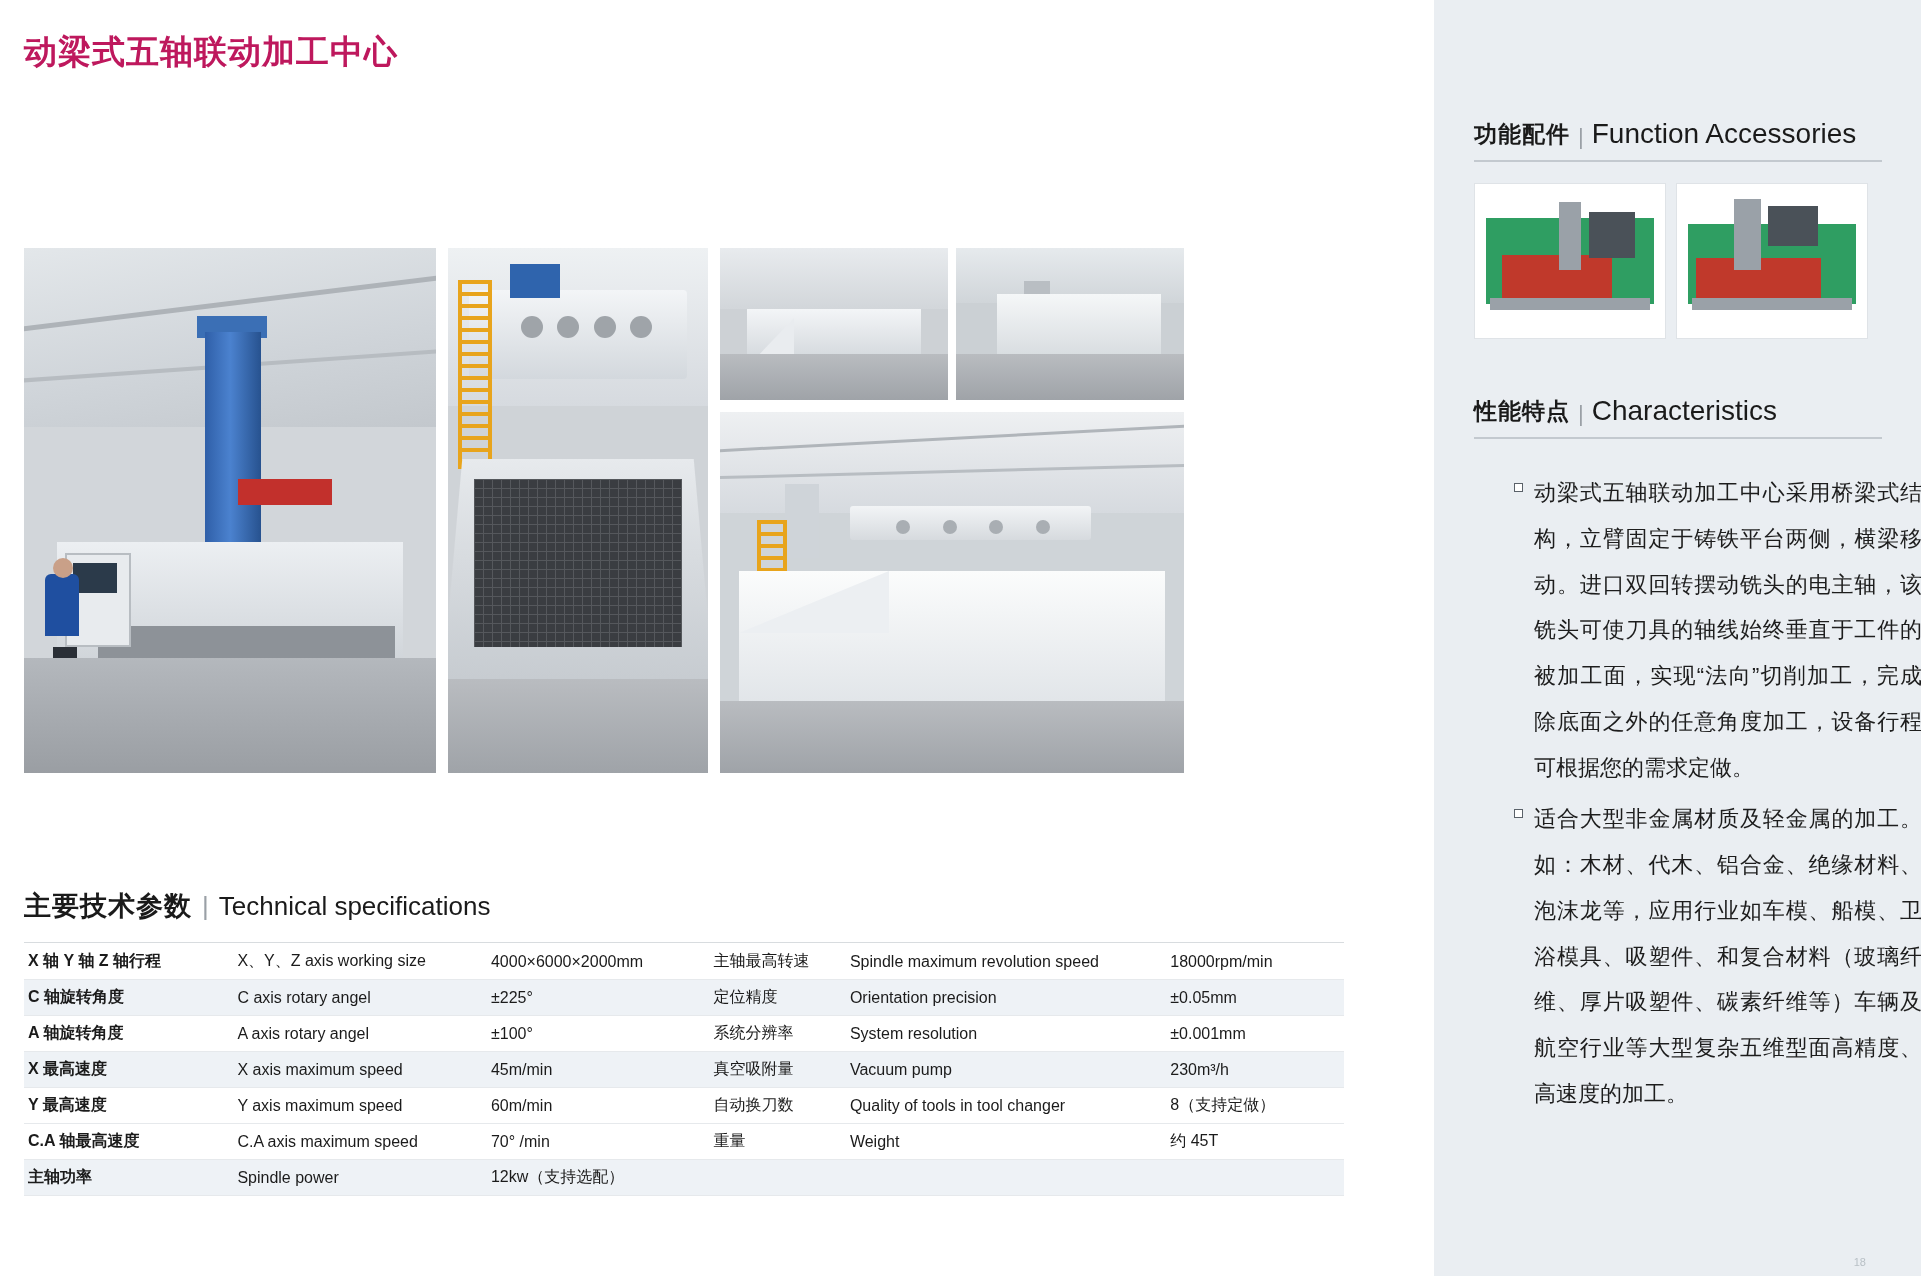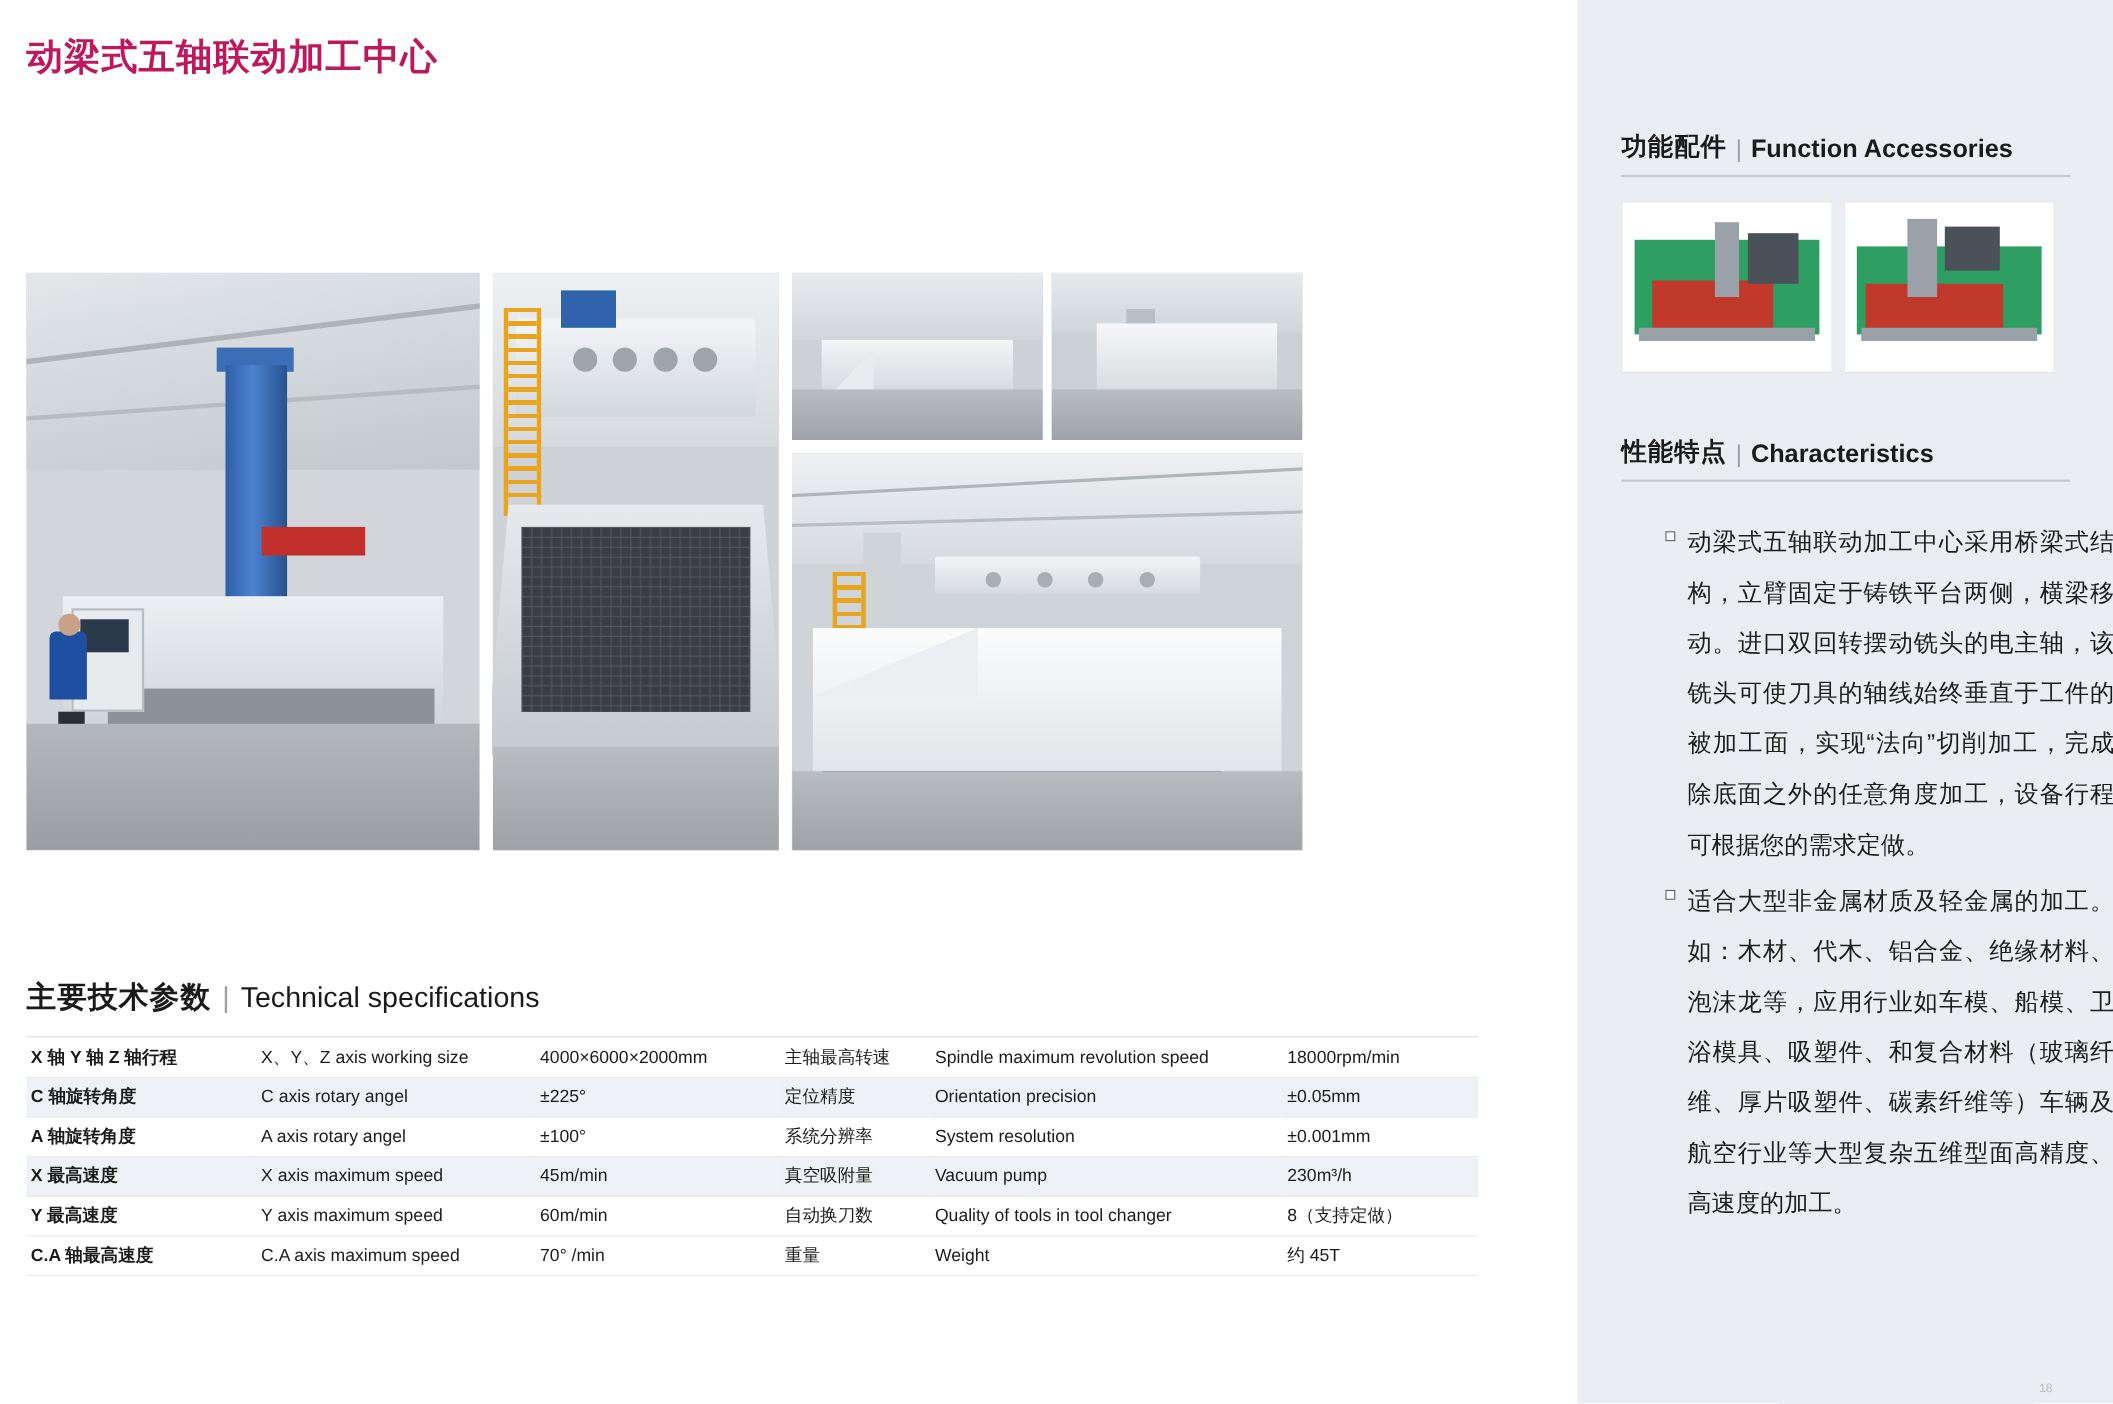--- a/index.html
+++ b/index.html
@@ -166,21 +166,21 @@
     height: 1276px;
   }
 
   .sect-heading {
     display: flex;
     align-items: flex-end;
     padding-bottom: 10px;
   }
   .sect-heading .cn { font-size: 23px; font-weight: bold; letter-spacing: 1px; }
   .sect-heading .bar { margin: 0 8px; color: #9aa0a6; font-weight: 300; font-size: 22px; }
-  .sect-heading .en { font-size: 23px; font-weight: 700; }
+  .sect-heading .en { font-size: 28px; font-weight: 400; }
   .heading-rule { height: 2px; background: #c3c9cf; width: 100%; }
 
   #function-accessories-heading { position:absolute; left:0; top:118px; width:100%; }
   #accessory-images {
     position: absolute;
     left: 0; top: 183px;
     width: 394px; height: 156px;
     display: flex;
     gap: 10px;
   }
@@ -358,20 +358,28 @@
         <td class="c5">8（支持定做）</td>
       </tr>
       <tr>
         <td class="c0">C.A 轴最高速度</td>
         <td class="c1">C.A axis maximum speed</td>
         <td class="c2">70°  /min</td>
         <td class="c3">重量</td>
         <td class="c4">Weight</td>
         <td class="c5">约 45T</td>
       </tr>
+      <tr class="alt">
+        <td class="c0">主轴功率</td>
+        <td class="c1">Spindle power</td>
+        <td class="c2">12kw（支持选配）</td>
+        <td class="c3"></td>
+        <td class="c4"></td>
+        <td class="c5"></td>
+      </tr>
     </tbody>
   </table>
 
 </div>
 
 <div id="right-column">
   <div id="right-inner">
 
     <div id="function-accessories-heading">
       <div class="sect-heading">

